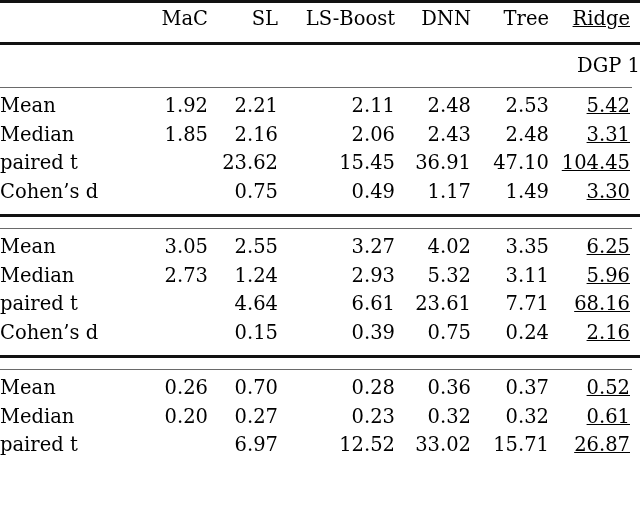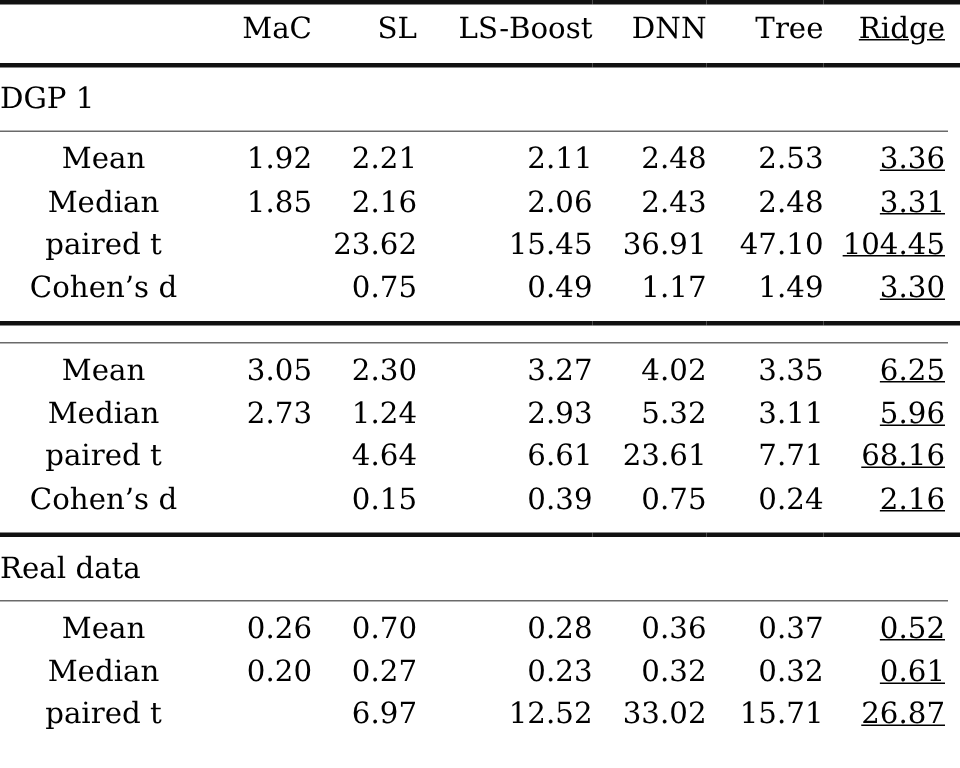--- a/index.html
+++ b/index.html
@@ -43,21 +43,21 @@
   
   table.results th,
   table.results td {
     padding: 0;
     border: 0;
     vertical-align: baseline;
     font-weight: normal;
   }
 
   .cell-label {
-    text-align: center;
+    text-align: left;
     padding-left: 20px;
     height: 28.5px;
     white-space: nowrap;
   }
   .cell-num {
     text-align: right;
     padding-right: 10px;
     height: 28.5px;
     white-space: nowrap;
   }
@@ -87,21 +87,21 @@
   tr.rule-thin > td .thinline {
     display: block;
     height: 0;
     margin-right: 8px;
     border-top: 1.6px solid #6a6a6a;
   }
   tr.gap-xs > td { height: 4px; padding: 0; }
 
   
   td.section-banner {
-    text-align: left;
+    text-align: right;
     height: 31px;
     padding-top: 3px;
     padding-bottom: 1px;
     white-space: nowrap;
   }
 </style>
 </head>
 <body>
 
 <div id="table-root">
@@ -143,21 +143,21 @@
             <span class="thinline"></span>
           </td>
         </tr>
         <tr>
           <td class="cell-label">Mean</td>
           <td class="cell-num">1.92</td>
           <td class="cell-num">2.21</td>
           <td class="cell-num">2.11</td>
           <td class="cell-num">2.48</td>
           <td class="cell-num">2.53</td>
-          <td class="cell-num ridge">3.36</td>
+          <td class="cell-num ridge">5.42</td>
         </tr>
         <tr>
           <td class="cell-label">Median</td>
           <td class="cell-num">1.85</td>
           <td class="cell-num">2.16</td>
           <td class="cell-num">2.06</td>
           <td class="cell-num">2.43</td>
           <td class="cell-num">2.48</td>
           <td class="cell-num ridge">3.31</td>
         </tr>
@@ -186,21 +186,21 @@
           <td colspan="7"></td>
         </tr>
         <tr class="rule-thin">
           <td colspan="7">
             <span class="thinline"></span>
           </td>
         </tr>
         <tr>
           <td class="cell-label">Mean</td>
           <td class="cell-num">3.05</td>
-          <td class="cell-num">2.30</td>
+          <td class="cell-num">2.55</td>
           <td class="cell-num">3.27</td>
           <td class="cell-num">4.02</td>
           <td class="cell-num">3.35</td>
           <td class="cell-num ridge">6.25</td>
         </tr>
         <tr>
           <td class="cell-label">Median</td>
           <td class="cell-num">2.73</td>
           <td class="cell-num">1.24</td>
           <td class="cell-num">2.93</td>
@@ -225,23 +225,20 @@
           <td class="cell-num">0.75</td>
           <td class="cell-num">0.24</td>
           <td class="cell-num ridge">2.16</td>
         </tr>
         <tr class="gap-xs">
           <td colspan="7"></td>
         </tr>
         <tr class="rule-thick">
           <td colspan="7"></td>
         </tr>
-        <tr>
-          <td colspan="7" class="section-banner">Real data</td>
-        </tr>
         <tr class="rule-thin">
           <td colspan="7">
             <span class="thinline"></span>
           </td>
         </tr>
         <tr>
           <td class="cell-label">Mean</td>
           <td class="cell-num">0.26</td>
           <td class="cell-num">0.70</td>
           <td class="cell-num">0.28</td>

